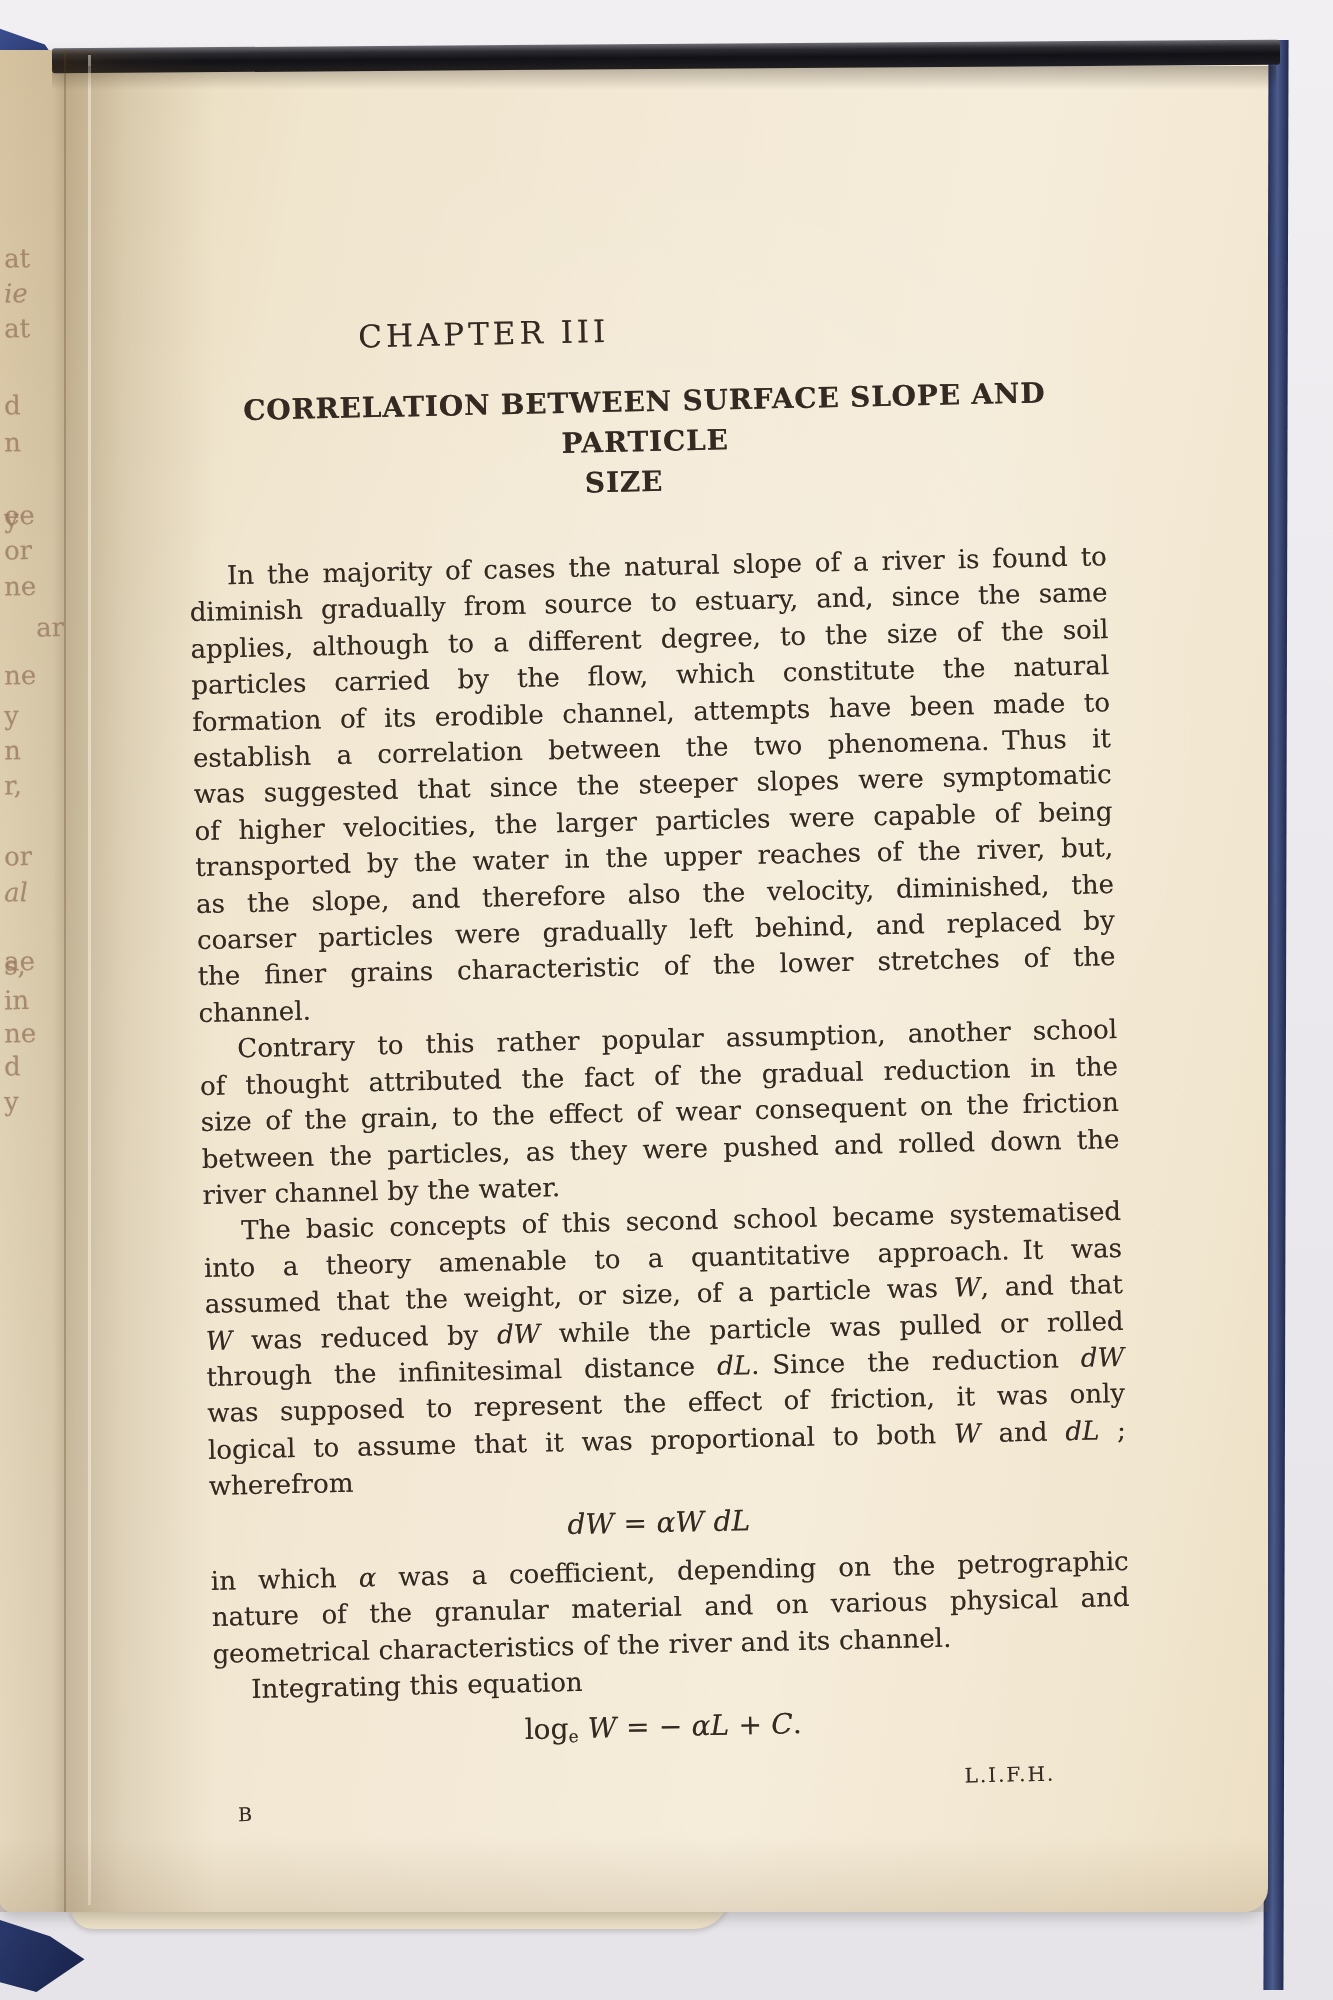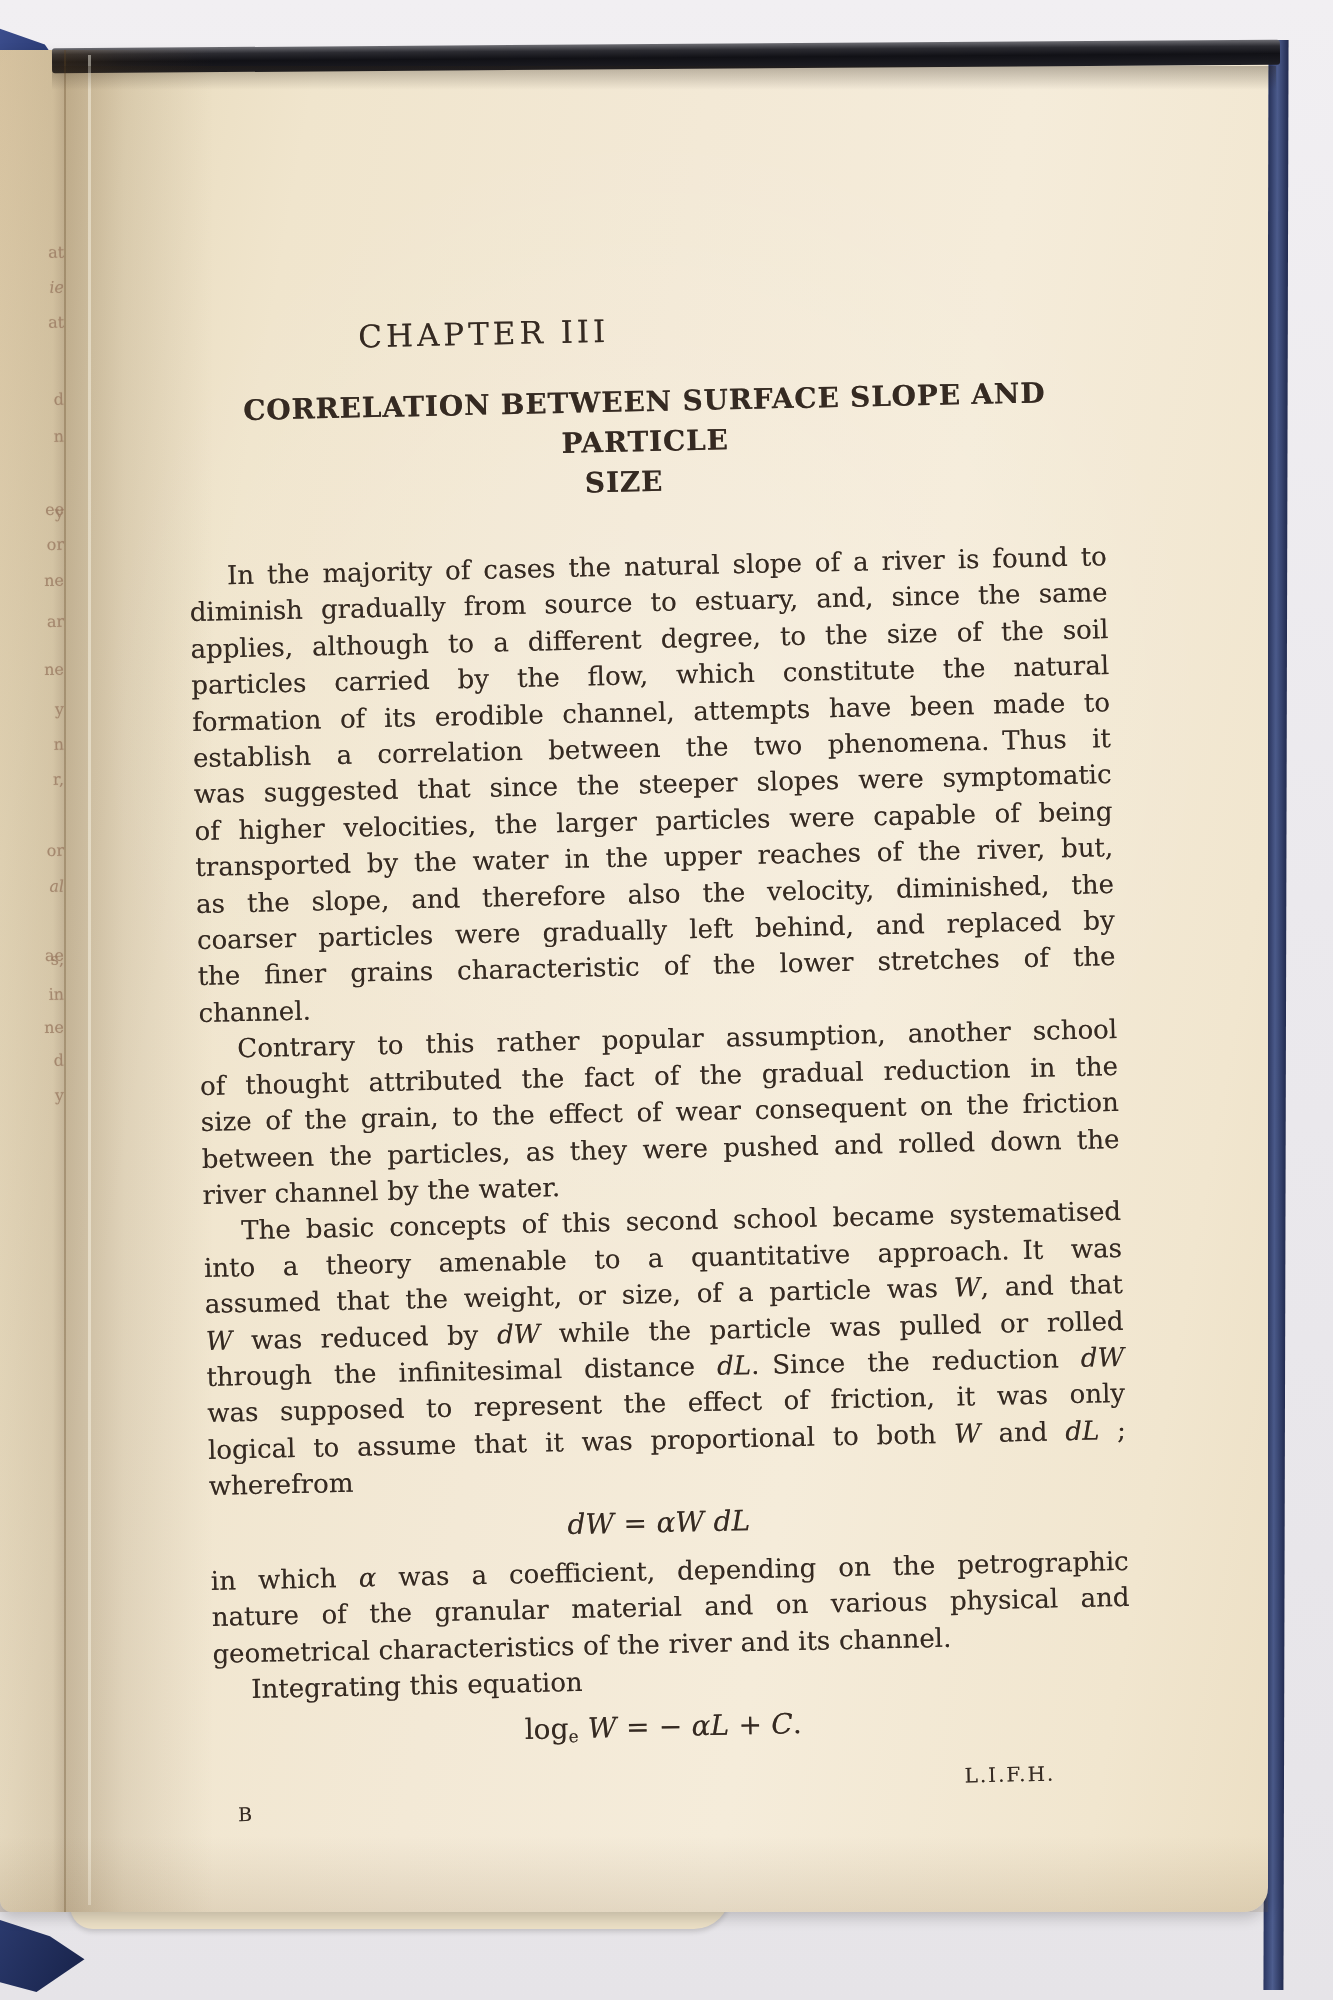--- a/index.html
+++ b/index.html
@@ -34,22 +34,22 @@
   .edge-highlight{left:88px;top:55px;width:3px;height:1850px;background:rgba(255,252,240,0.45);}
   .shade-top{left:52px;top:66px;width:1224px;height:24px;
     background:linear-gradient(to bottom,rgba(40,30,18,0.30),rgba(40,30,18,0));}
   .vignette{left:0;top:50px;width:1268px;height:1862px;
     background:radial-gradient(ellipse 75% 55% at 52% 36%,rgba(255,255,255,0.16),rgba(255,255,255,0) 60%),
                radial-gradient(ellipse 110% 95% at 50% 52%,rgba(0,0,0,0) 70%,rgba(105,75,40,0.15) 100%);}
   .shade-bottom{left:0;top:1836px;width:1268px;height:76px;
     background:linear-gradient(to bottom,rgba(120,90,50,0),rgba(120,90,50,0.14));}
   
   .gutter{position:absolute;left:4px;top:0;width:54px;height:1200px;z-index:5;}
-  .gutter span{position:absolute;left:12px;width:48px;font-size:16px;color:#9b7c63;opacity:0.82;
-    transform:rotate(-1deg);text-shadow:0 0 1px rgba(155,124,99,0.5);text-align:right;}
+  .gutter span{position:absolute;left:0;width:48px;font-size:26px;color:#9b7c63;opacity:0.82;
+    transform:rotate(-1deg);text-shadow:0 0 1px rgba(155,124,99,0.5);}
   
   .text-block{position:absolute;left:200px;top:312px;width:918px;z-index:5;
     color:#352a22;transform:rotate(-1.25deg);transform-origin:50% 50%;
     text-shadow:0 0 0.5px rgba(53,42,34,0.55);}
   .chapter-wrap{width:600px;text-align:center;font-size:31px;letter-spacing:4px;
     margin:0 0 34px 0;white-space:nowrap;}
   .main-title{width:100%;text-align:center;font-weight:bold;font-size:28px;line-height:40px;
     letter-spacing:0.8px;margin:0;}
   .main-title .l2{display:block;transform:translateX(-22px);}
   .body-sections{margin-top:46px;font-size:26px;line-height:36.4px;word-spacing:0.5px;}
@@ -86,21 +86,21 @@
   <div class="gutter" id="gutter">
       <span style="top: 243px;">at</span>
       <span style="top: 278px; font-style: italic;">ie</span>
       <span style="top: 313px;">at</span>
       <span style="top: 390px;">d</span>
       <span style="top: 427px;">n</span>
       <span style="top: 462px; margin-top: 38px;">ee</span>
       <span style="top: 503px;">y</span>
       <span style="top: 535px;">or</span>
       <span style="top: 571px;">ne</span>
-      <span style="top: 612px;">ar</span>
+      <span style="top: 612px; margin-left: 32px;">ar</span>
       <span style="top: 660px;">ne</span>
       <span style="top: 700px;">y</span>
       <span style="top: 735px;">n</span>
       <span style="top: 770px;">r,</span>
       <span style="top: 841px;">or</span>
       <span style="top: 877px; font-style: italic;">al</span>
       <span style="top: 913px; margin-top: 33px;">ae</span>
       <span style="top: 950px;">s,</span>
       <span style="top: 985px;">in</span>
       <span style="top: 1018px;">ne</span>

